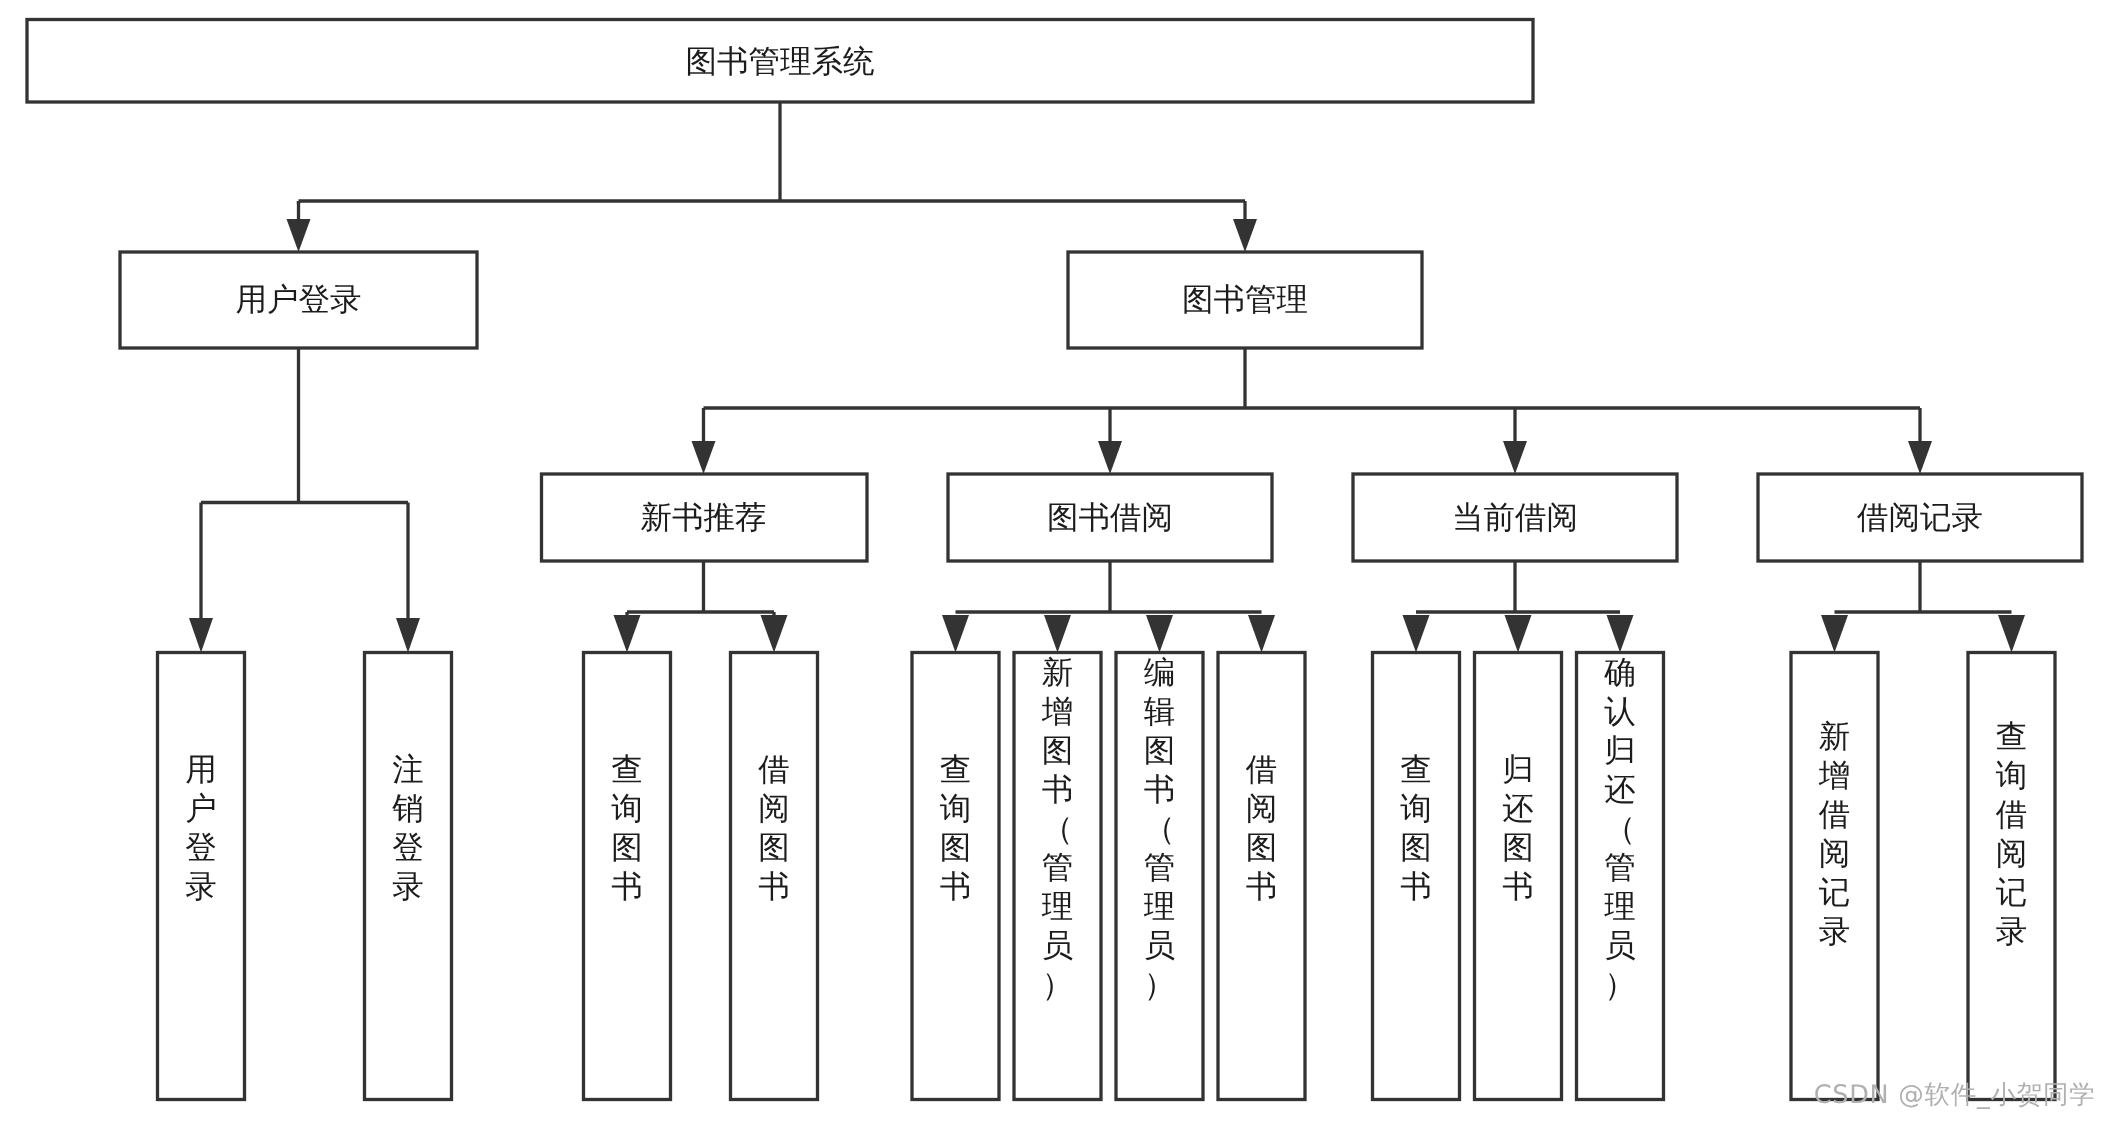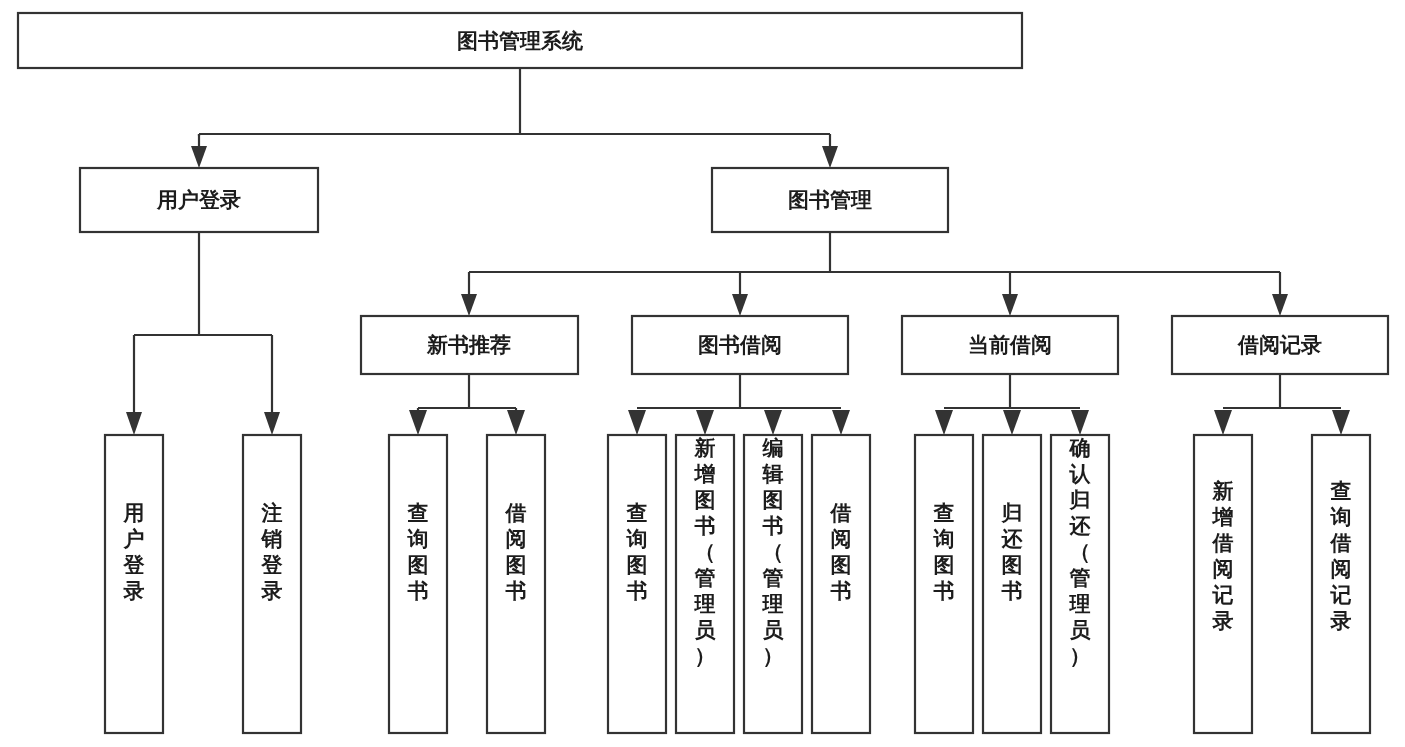--- a/index.html
+++ b/index.html
@@ -10,21 +10,20 @@
   }
   body {
     font-family: "DejaVu Sans", "Liberation Sans", sans-serif;
   }
   #diagram-root {
     position: relative;
     width: 1405px;
     height: 747px;
     background: #ffffff;
     overflow: hidden;
-    font-weight: bold;
   }
   svg.diagram-canvas {
     position: absolute;
     left: 0;
     top: 0;
     width: 1405px;
     height: 747px;
     display: block;
   }
   .node-box {
@@ -209,13 +208,14 @@
         <rect class="node-box" x="1194" y="435" width="58" height="298"></rect>
         <text class="node-label-v" x="1223" y="498"><tspan x="1223" dy="0">新</tspan><tspan x="1223" dy="26">增</tspan><tspan x="1223" dy="26">借</tspan><tspan x="1223" dy="26">阅</tspan><tspan x="1223" dy="26">记</tspan><tspan x="1223" dy="26">录</tspan></text>
       </g>
       <g>
         <rect class="node-box" x="1312" y="435" width="58" height="298"></rect>
         <text class="node-label-v" x="1341" y="498"><tspan x="1341" dy="0">查</tspan><tspan x="1341" dy="26">询</tspan><tspan x="1341" dy="26">借</tspan><tspan x="1341" dy="26">阅</tspan><tspan x="1341" dy="26">记</tspan><tspan x="1341" dy="26">录</tspan></text>
       </g>
     </g>
   </svg>
 
+  <div class="watermark">CSDN @软件_小贺同学</div>
 </div>
 
 </body></html>

